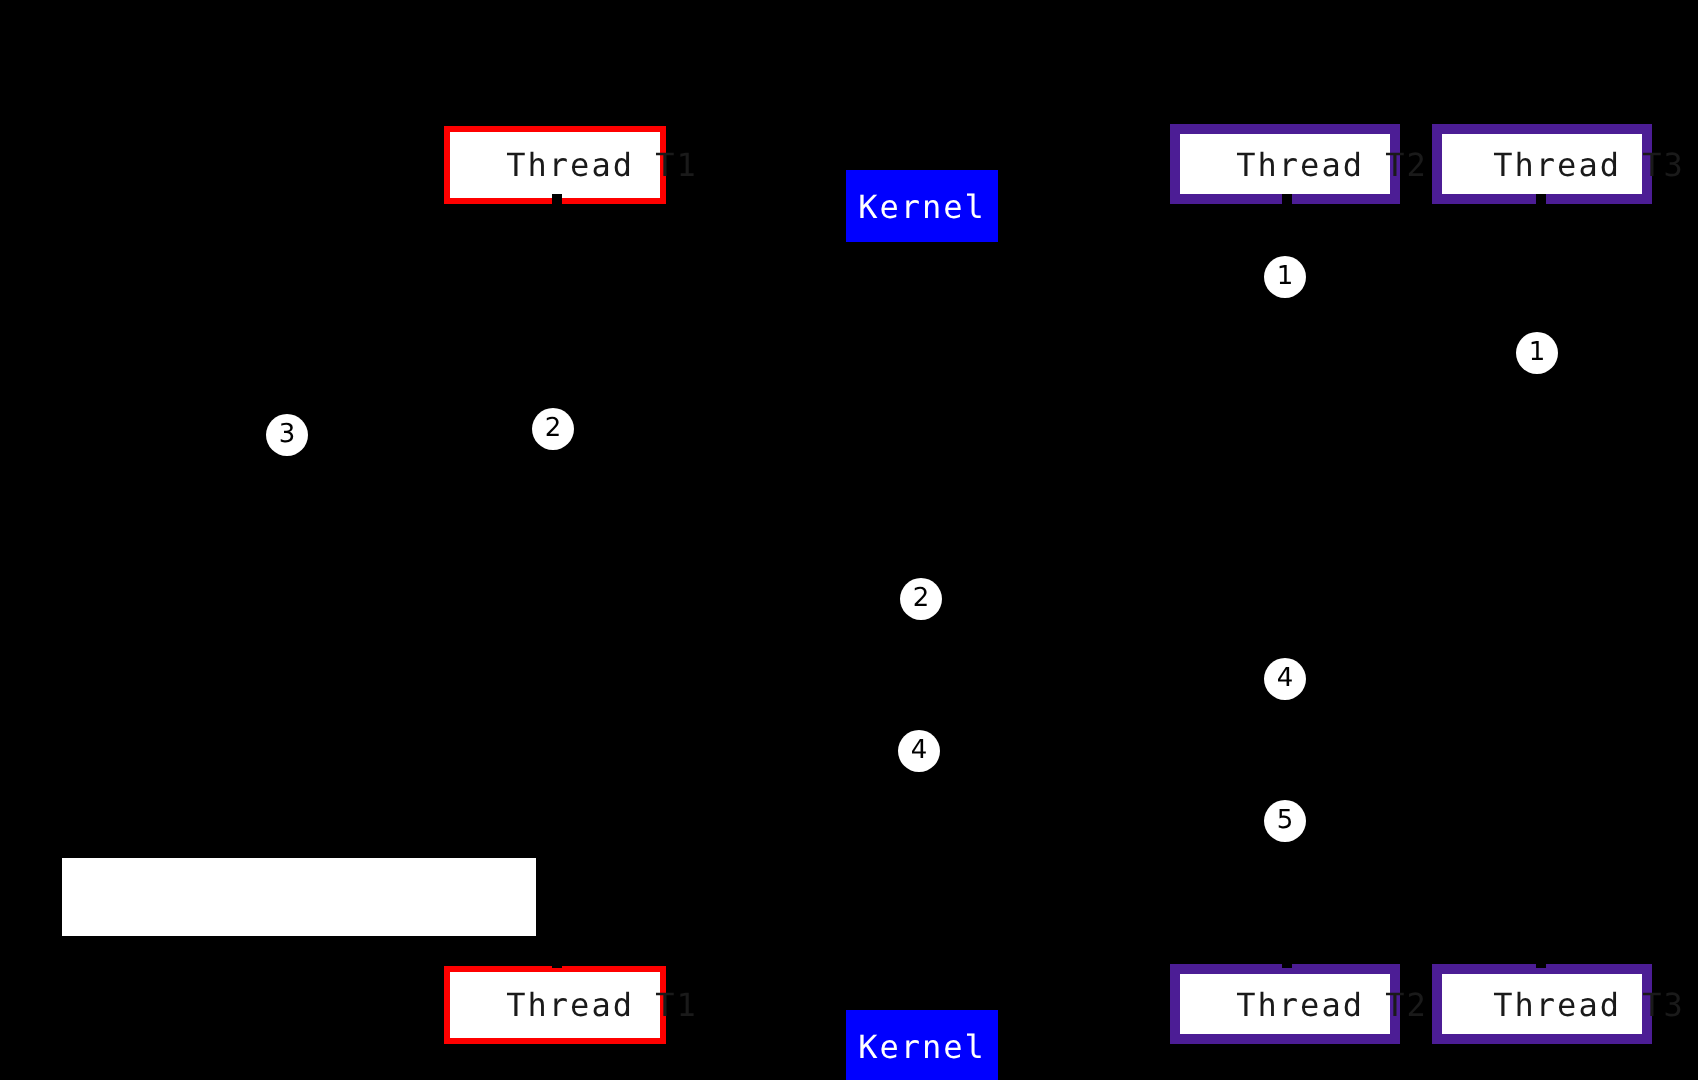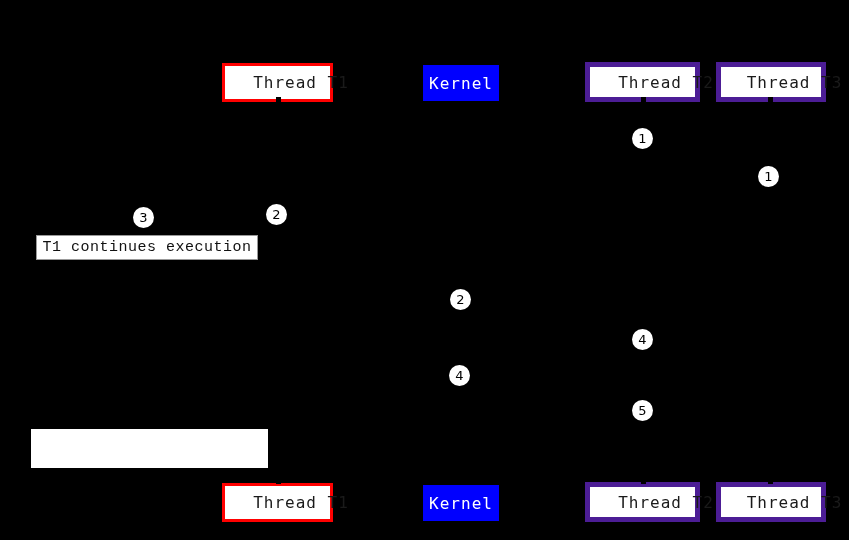--- a/index.html
+++ b/index.html
@@ -40,20 +40,21 @@
     background: #0000ff;
     color: #ffffff;
     display: flex;
     align-items: center;
     justify-content: center;
     font-size: 16px;
     letter-spacing: 1px;
     white-space: nowrap;
     font-family: "DejaVu Sans Mono", monospace;
     z-index: 2;
+    margin-top: 20px;
   }
   .marker {
     position: absolute;
     width: 21px;
     height: 21px;
     border-radius: 50%;
     background: #ffffff;
     color: #000000;
     display: flex;
     align-items: center;
@@ -117,21 +118,20 @@
 
   <div class="marker" style="left:632px; top:128px;">1</div>
   <div class="marker" style="left:758px; top:166px;">1</div>
   <div class="marker" style="left:266px; top:204px;">2</div>
   <div class="marker" style="left:133px; top:207px;">3</div>
   <div class="marker" style="left:450px; top:289px;">2</div>
   <div class="marker" style="left:632px; top:329px;">4</div>
   <div class="marker" style="left:449px; top:365px;">4</div>
   <div class="marker" style="left:632px; top:400px;">5</div>
 
-  <div class="note-label">T1 continues execution</div>
   <div class="blank-box"></div>
 
   <div class="actor-box border-red" style="left:222px; top:483px; width:111px; height:39px;">Thread T1</div>
   <div class="kernel-box" style="left:423px; top:485px; width:76px; height:36px;">Kernel</div>
   <div class="actor-box border-blue" style="left:585px; top:482px; width:115px; height:40px;">Thread T2</div>
   <div class="actor-box border-blue" style="left:716px; top:482px; width:110px; height:40px;">Thread T3</div>
 
 </div>
 
 </body></html>

